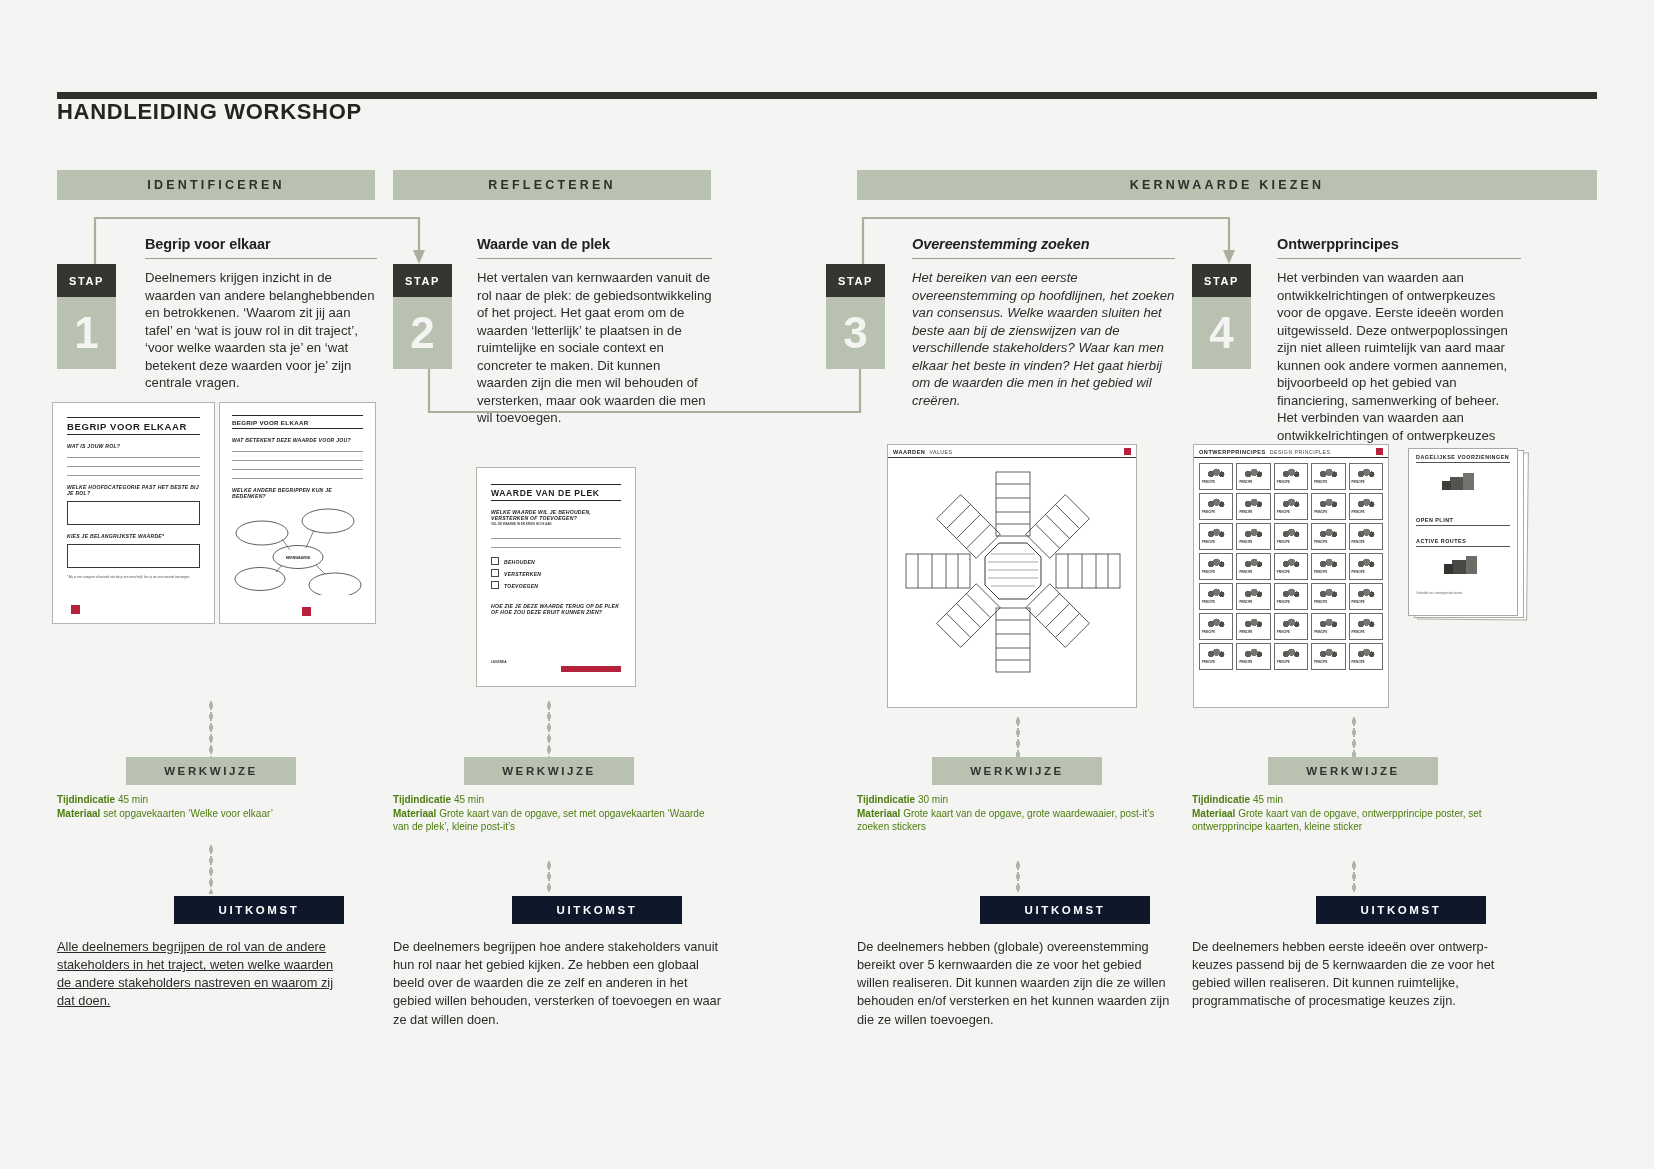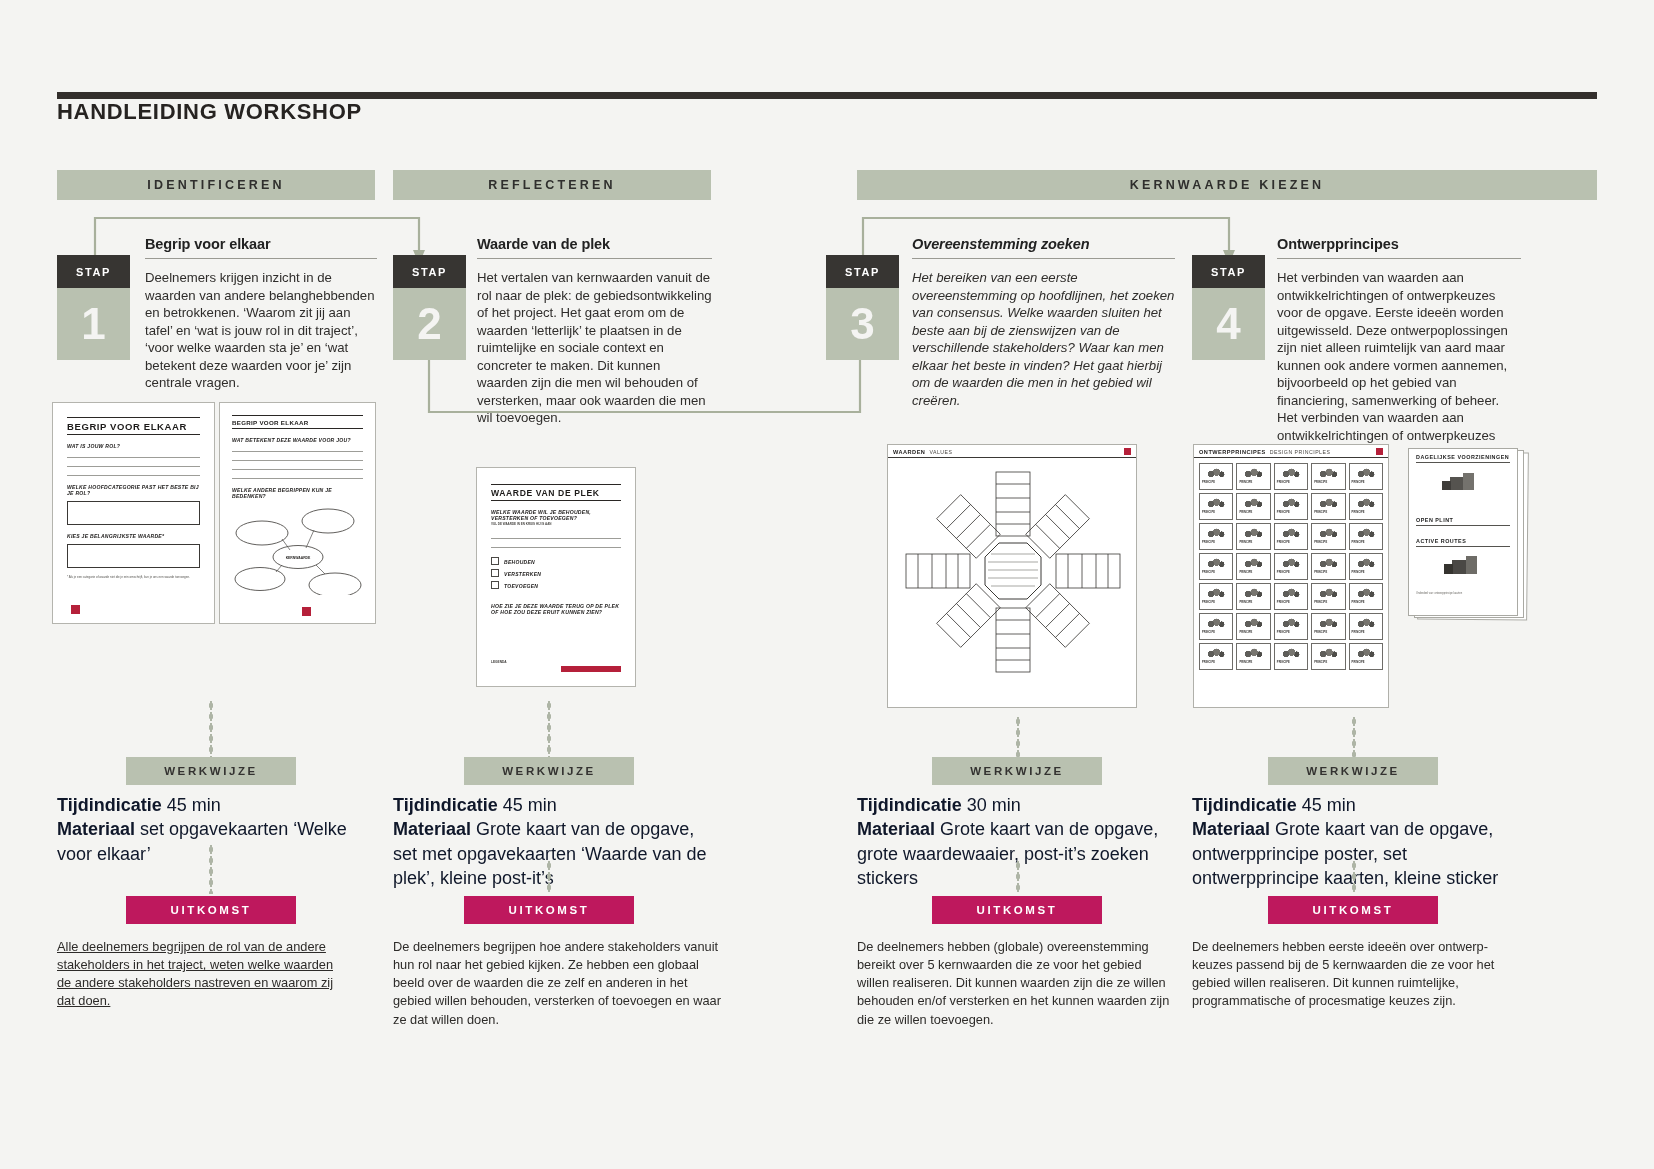--- a/index.html
+++ b/index.html
@@ -50,22 +50,22 @@
     align-items: center;
     justify-content: center;
   }
   .phase-1 { left: 57px;   top: 170px; width: 318px; }
   .phase-2 { left: 393px;  top: 170px; width: 318px; }
   .phase-3 { left: 857px;  top: 170px; width: 740px; }
 
   
   .step-badge {
     position: absolute;
-    top: 255px;
-    width: 73px;
+    top: 264px;
+    width: 59px;
   }
   .step-badge .cap {
     height: 33px;
     background: #373532;
     color: #ffffff;
     font-size: 11px;
     font-weight: bold;
     letter-spacing: 1.6px;
     display: flex;
     align-items: center;
@@ -259,27 +259,27 @@
     position: absolute;
     height: 28px;
     display: flex;
     align-items: center;
     justify-content: center;
     font-size: 11.5px;
     font-weight: bold;
     letter-spacing: 2.6px;
   }
   .bar-werk { background: #b9c1b0; color: #333230; }
-  .bar-uit  { background: #be185d; color: #ffffff; }
+  .bar-uit  { background: #0f172a; color: #ffffff; margin-left: 48px; }
 
   .meta {
     position: absolute;
-    font-size: 18px;
+    font-size: 10px;
     line-height: 1.36;
-    color: #0f172a;
+    color: #4d7c0f;
   }
   .meta b { font-weight: bold; }
 
   .outcome {
     position: absolute;
     font-size: 12.8px;
     line-height: 1.42;
     color: #2d2b29;
   }
 </style>

